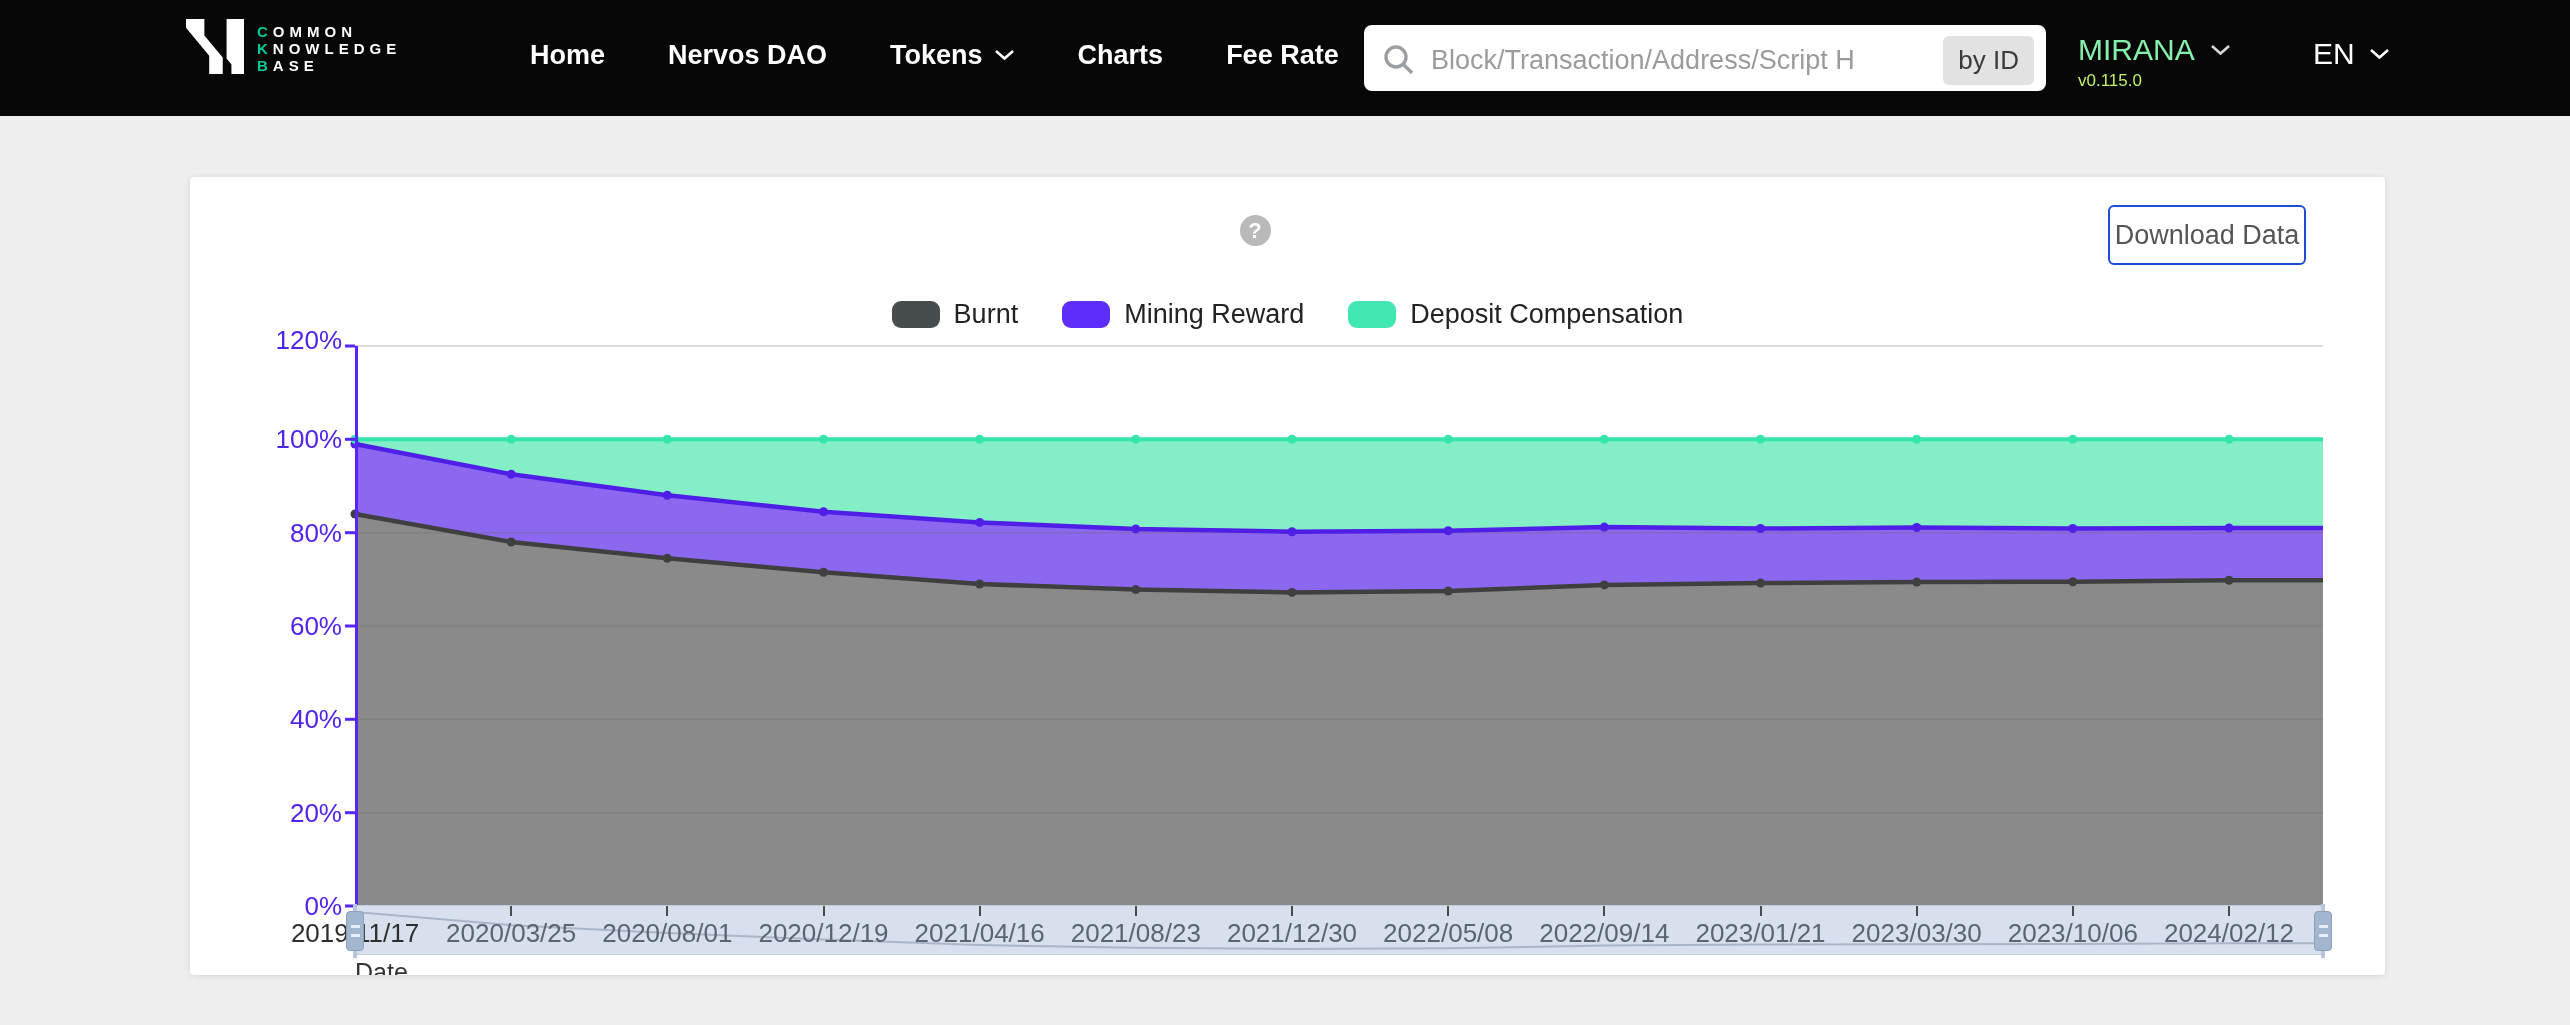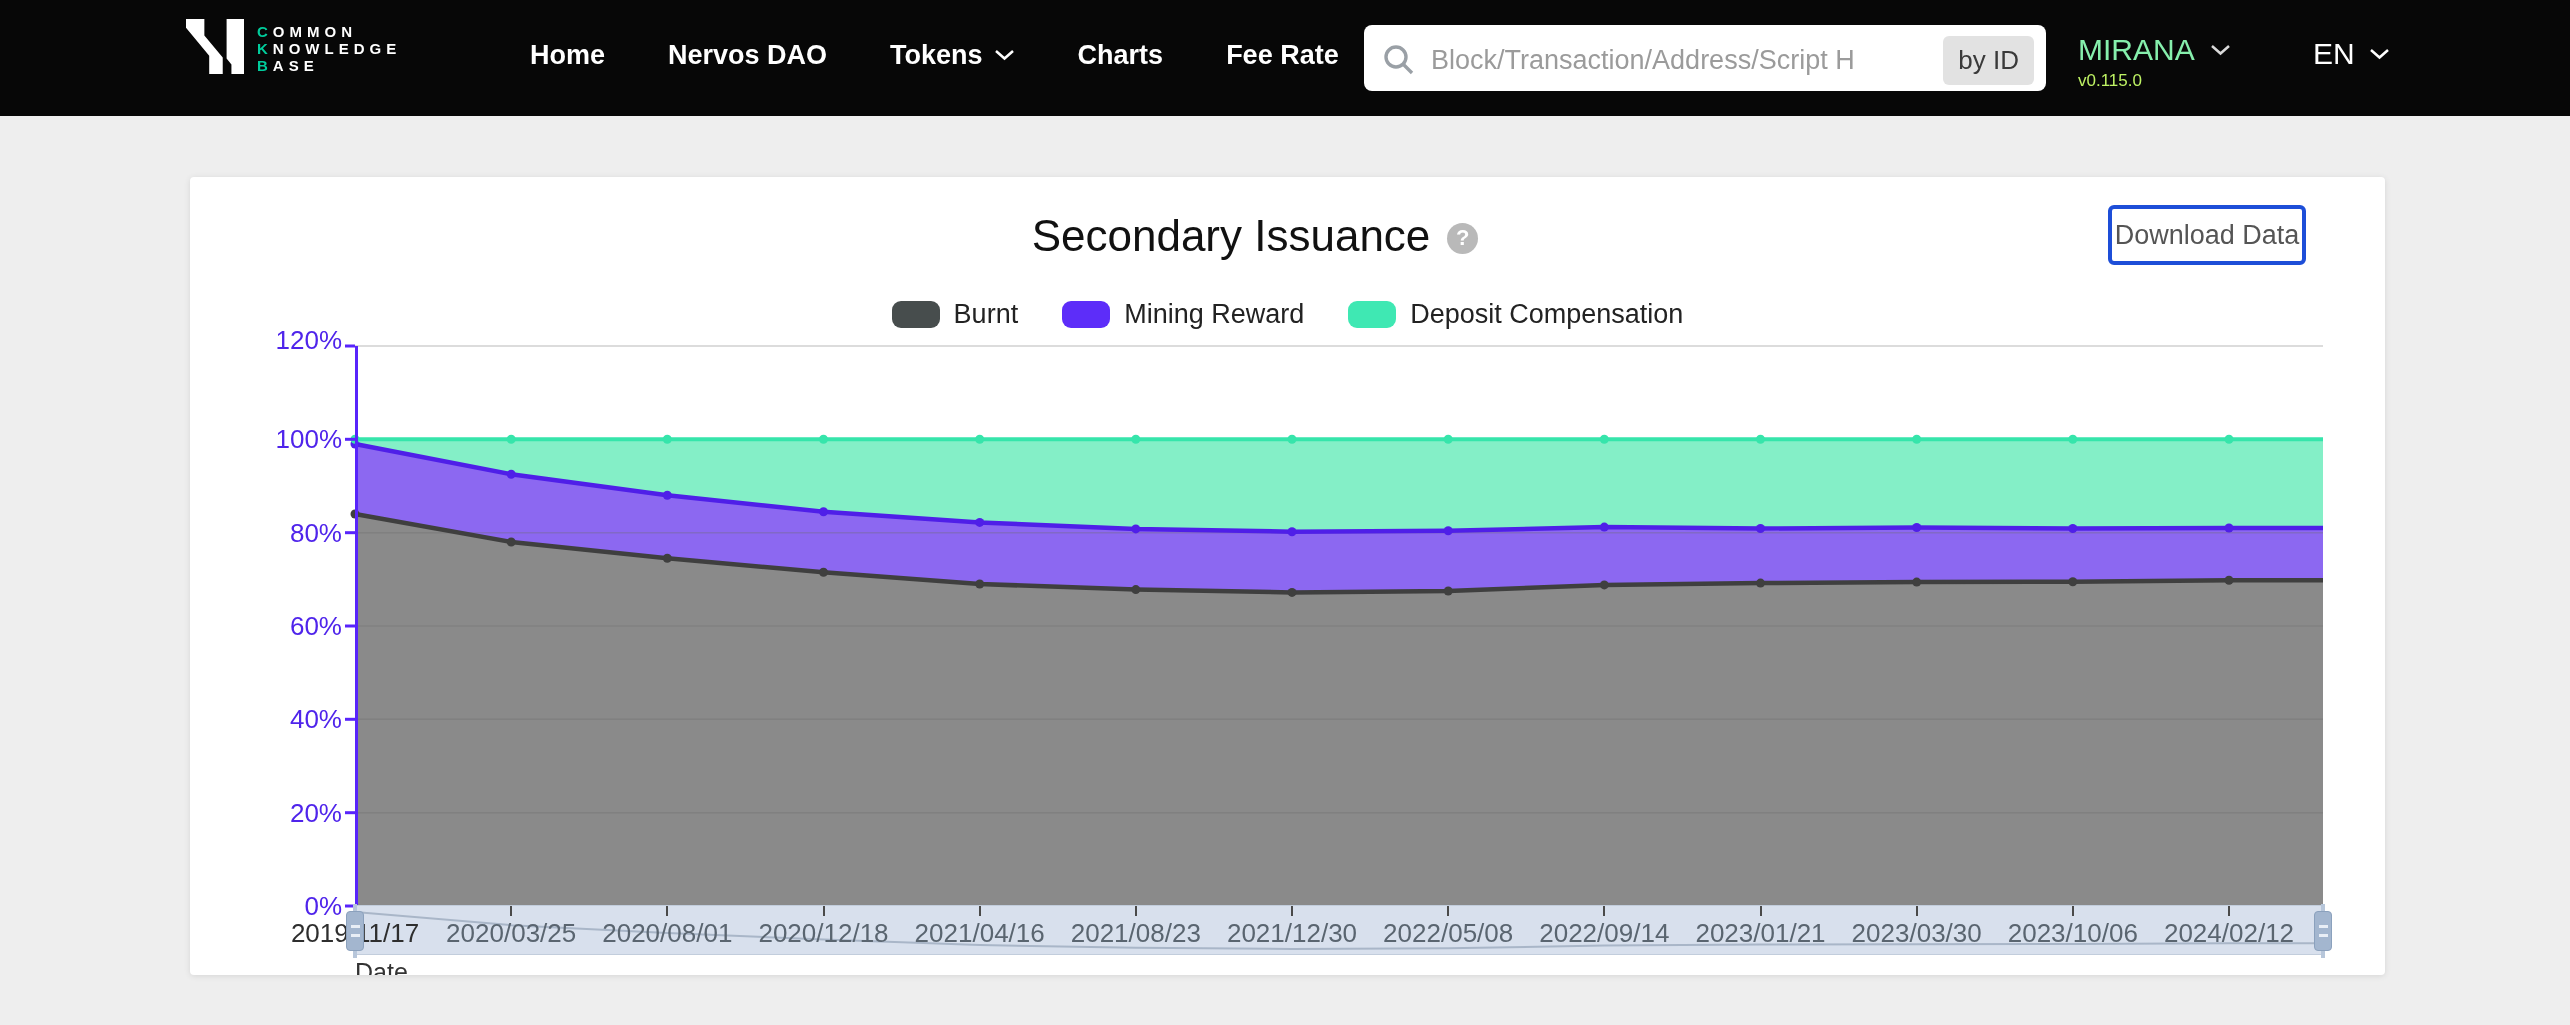--- a/index.html
+++ b/index.html
@@ -85,21 +85,21 @@
   .help {
     width: 31px; height: 31px; border-radius: 50%;
     background: #b9b9b9; color: #ffffff;
     font-size: 22px; font-weight: bold;
     display: flex; align-items: center; justify-content: center;
     cursor: pointer; margin-top: 4px;
   }
   .download {
     position: absolute; left: 1918px; top: 28px;
     width: 198px; height: 60px;
-    background: #ffffff; border: 4px solid #1d4ed8; border-radius: 6px;
+    background: #ffffff; border: 2px solid #1d4ed8; border-radius: 6px;
     font-family: inherit; font-size: 27px; color: #555555;
     cursor: pointer;
   }
   .legend {
     position: absolute; top: 122px; left: 0; width: 2195px;
     display: flex; justify-content: center; align-items: center; gap: 44px;
   }
   .lg { display: flex; align-items: center; gap: 14px; font-size: 27px; color: #222222; cursor: pointer; }
   .lg-sw { width: 48px; height: 27px; border-radius: 9px; }
 
@@ -205,21 +205,20 @@
     <span>EN</span>
     <svg width="21" height="12" viewBox="0 0 21 12" fill="none" stroke="#ffffff" stroke-width="2.5">
         <path d="M2 2 L10.5 9.5 L19 2"></path>
       </svg>
   </div>
 </div>
 
 <div class="card">
 
   <div class="title-row">
-    <div class="title">Secondary Issuance</div>
     <div class="help">?</div>
   </div>
 
   <button class="download">Download Data</button>
 
   <div class="legend">
     <div class="lg">
       <span class="lg-sw" style="background: rgb(71, 77, 77);"></span>
       <span>Burnt</span>
     </div>
@@ -311,21 +310,21 @@
       <svg width="1968" height="50" viewBox="0 0 1968 50">
         <polyline points="0,6 156.2,19.2 312.3,26.9 468.5,33.5 624.7,39 780.8,41.7 937,43 1093.2,42.3 1249.3,39.5 1405.5,38.6 1561.7,38.2 1717.8,37.9 1874,37.3 1968,37.3" fill="none" stroke="#a9b6c8" stroke-width="2"></polyline>
       </svg>
       <div class="xtick" style="left: -1px;"></div>
       <div class="xlab first" style="left: 0px;">2019/11/17</div>
       <div class="xtick" style="left: 155.2px;"></div>
       <div class="xlab" style="left: 156.2px;">2020/03/25</div>
       <div class="xtick" style="left: 311.3px;"></div>
       <div class="xlab" style="left: 312.3px;">2020/08/01</div>
       <div class="xtick" style="left: 467.5px;"></div>
-      <div class="xlab" style="left: 468.5px;">2020/12/18</div>
+      <div class="xlab" style="left: 468.5px;">2020/12/19</div>
       <div class="xtick" style="left: 623.7px;"></div>
       <div class="xlab" style="left: 624.7px;">2021/04/16</div>
       <div class="xtick" style="left: 779.8px;"></div>
       <div class="xlab" style="left: 780.8px;">2021/08/23</div>
       <div class="xtick" style="left: 936px;"></div>
       <div class="xlab" style="left: 937px;">2021/12/30</div>
       <div class="xtick" style="left: 1092.2px;"></div>
       <div class="xlab" style="left: 1093.2px;">2022/05/08</div>
       <div class="xtick" style="left: 1248.3px;"></div>
       <div class="xlab" style="left: 1249.3px;">2022/09/14</div>

